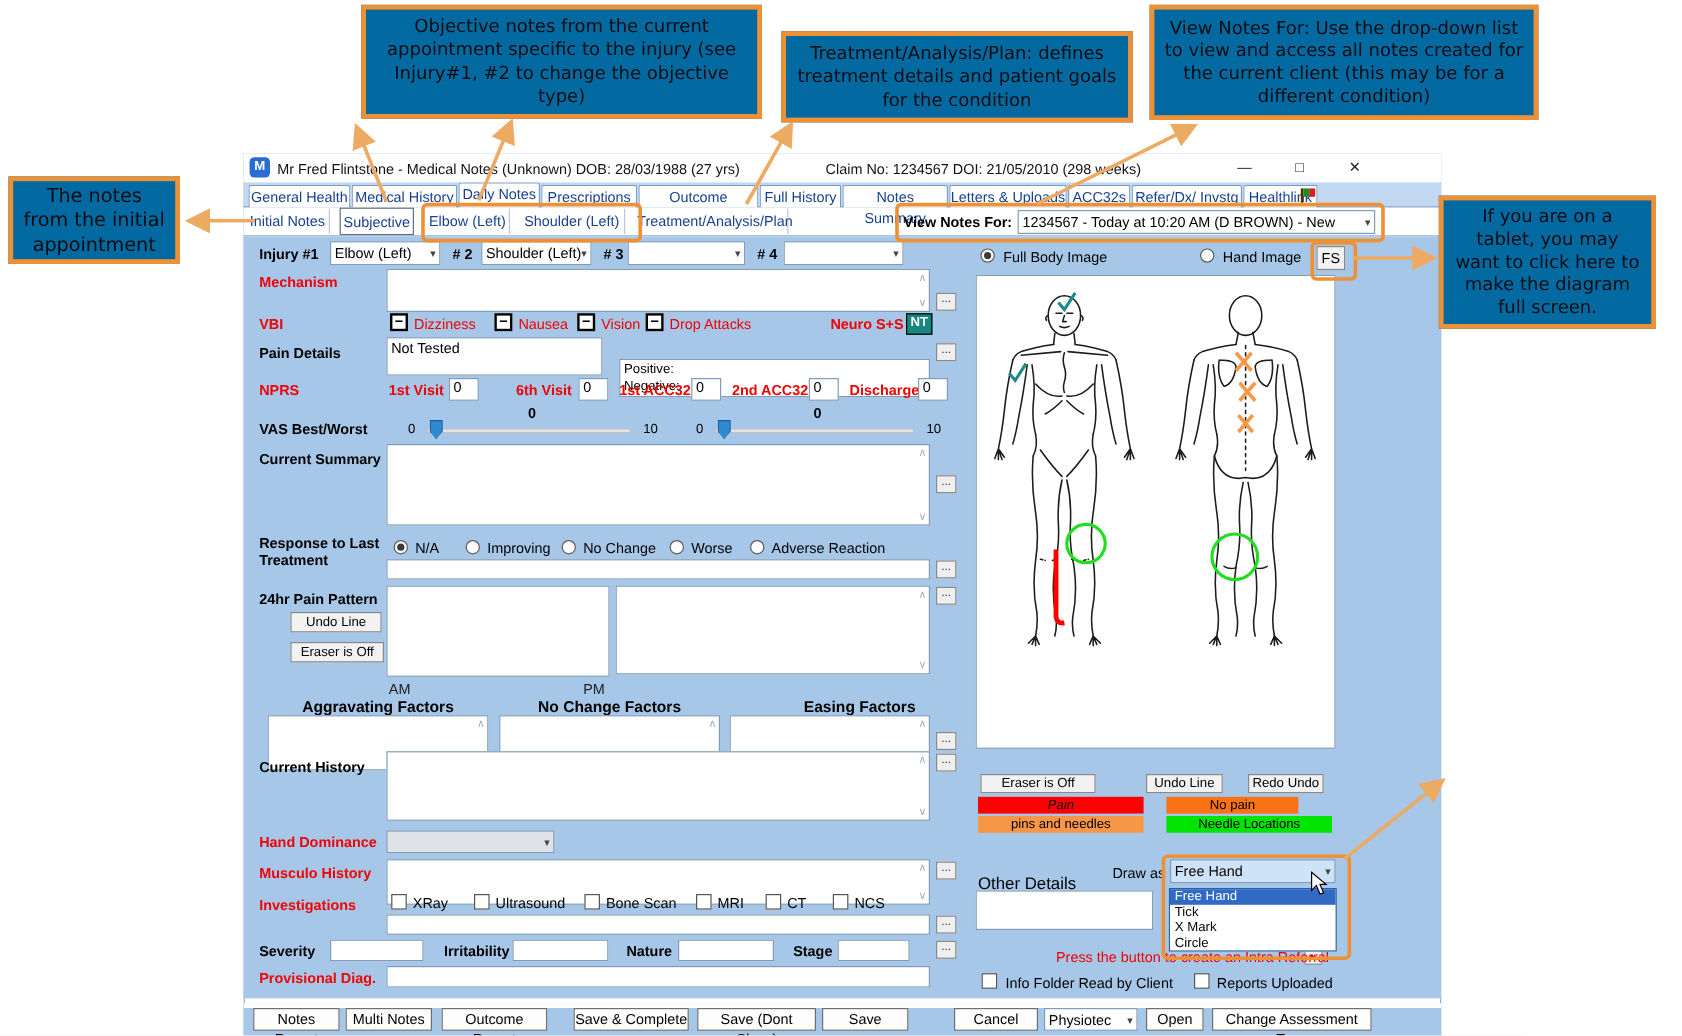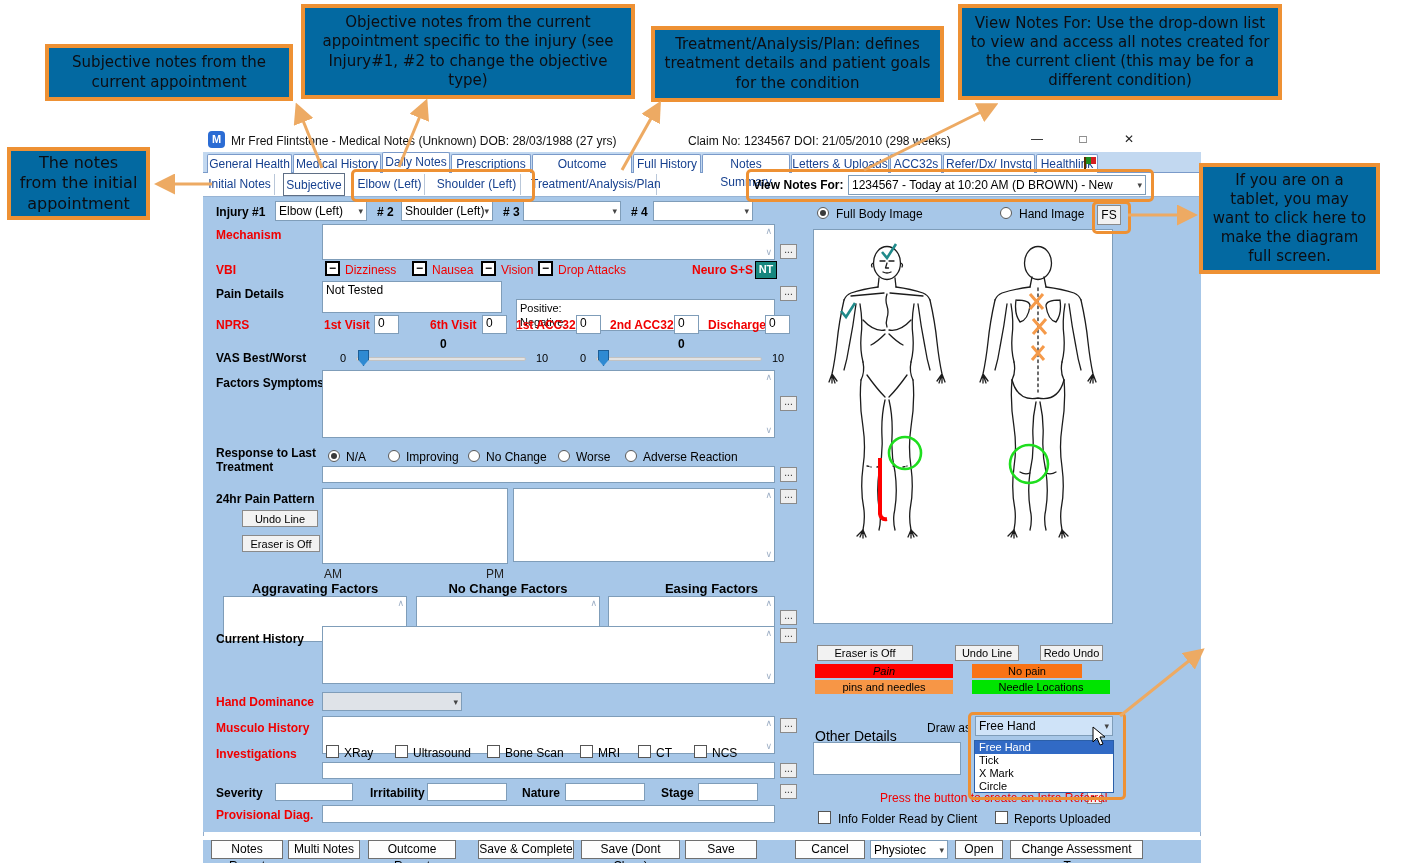--- a/index.html
+++ b/index.html
@@ -81,21 +81,20 @@
       <line x1="322" y1="168" x2="298" y2="108" marker-end="url(#ah)"></line>
       <line x1="399" y1="167" x2="425" y2="104" marker-end="url(#ah)"></line>
       <line x1="622" y1="170" x2="658" y2="106" marker-end="url(#ah)"></line>
       <line x1="864" y1="170" x2="993" y2="106" marker-end="url(#ah)"></line>
       <line x1="212" y1="184" x2="160" y2="184" marker-end="url(#ah)"></line>
       <line x1="1128" y1="215" x2="1192" y2="215" marker-end="url(#ah)"></line>
       <line x1="1120" y1="716" x2="1200" y2="652" marker-end="url(#ah)"></line>
     </g>
   </svg>
 
-  <div class="callout" style="left:45px;top:44px;width:248px;height:57px;">Subjective notes from the current appointment</div>
   <div class="callout" style="left:301px;top:4px;width:334px;height:95px;">Objective notes from the current appointment specific to the injury (see Injury#1, #2 to change the objective type)</div>
   <div class="callout" style="left:958px;top:4px;width:324px;height:96px;">View Notes For: Use the drop-down list to view and access all notes created for the current client (this may be for a different condition)</div>
   <div class="callout" style="left:651px;top:26px;width:293px;height:76px;">Treatment/Analysis/Plan: defines treatment details and patient goals for the condition</div>
   <div class="callout" style="left:7px;top:147px;width:143px;height:73px;font-size:16px;">The notes from the initial appointment</div>
   <div class="callout" style="left:1199px;top:163px;width:181px;height:111px;">If you are on a tablet, you may want to click here to make the diagram full screen.</div>
 
   <div class="winframe"></div>
   <div class="titlebar"></div>
   <div class="appicon">M</div>
   <span class="abs title-txt" style="left:231px;top:134px;z-index:3;">Mr Fred Flintstone - Medical Notes (Unknown) DOB: 28/03/1988 (27 yrs)</span>
@@ -204,21 +203,21 @@
   <span class="lblb" style="left:216px;top:351px;">VAS Best/Worst</span>
   <span class="abs" style="left:340px;top:352px;font-size:11px;z-index:5;">0</span>
   <div class="track" style="left:356px;top:357px;width:170px;"></div>
   <div class="thumb" style="left:358px;top:350px;"></div>
   <span class="abs" style="left:536px;top:352px;font-size:11px;z-index:5;">10</span>
   <span class="abs" style="left:580px;top:352px;font-size:11px;z-index:5;">0</span>
   <div class="track" style="left:596px;top:357px;width:166px;"></div>
   <div class="thumb" style="left:598px;top:350px;"></div>
   <span class="abs" style="left:772px;top:352px;font-size:11px;z-index:5;">10</span>
 
-  <span class="lblb" style="left:216px;top:376px;">Factors Symptoms</span>
+  <span class="lblb" style="left:216px;top:376px;">Current Summary</span>
   <div class="box ta" style="left:322px;top:370px;width:453px;height:68px;">
     <span class="sarr up">∧</span>
     <span class="sarr dn">∨</span>
   </div>
   <div class="dots" style="left:780px;top:396px;">...</div>
 
   <span class="lblb" style="left:216px;top:446px;width:104px;line-height:14px;">Response to Last Treatment</span>
   <span class="radio sel2" style="left:328px;top:450px;"></span>
   <span class="abs" style="left:346px;top:450px;font-size:12px;z-index:5;">N/A</span>
   <span class="radio" style="left:388px;top:450px;"></span>
@@ -239,21 +238,21 @@
   <div class="box ta" style="left:513px;top:488px;width:262px;height:74px;">
     <span class="sarr up">∧</span>
     <span class="sarr dn">∨</span>
   </div>
   <div class="dots" style="left:780px;top:489px;">...</div>
   <span class="abs" style="left:324px;top:567px;font-size:12px;color:#222;z-index:5;">AM</span>
   <span class="abs" style="left:486px;top:567px;font-size:12px;color:#222;z-index:5;">PM</span>
 
   <span class="lblb" style="left:223px;top:581px;width:184px;text-align:center;font-size:13px;">Aggravating Factors</span>
   <span class="lblb" style="left:416px;top:581px;width:184px;text-align:center;font-size:13px;">No Change Factors</span>
-  <span class="lblb" style="left:620px;top:581px;width:183px;text-align:center;font-size:13px;">Easing Factors</span>
+  <span class="lblb" style="left:580px;top:581px;width:183px;text-align:right;font-size:13px;">Easing Factors</span>
   <div class="box ta" style="left:223px;top:596px;width:184px;height:46px;">
     <span class="sarr up">∧</span>
     <span class="sarr dn">∨</span>
   </div>
   <div class="box ta" style="left:416px;top:596px;width:184px;height:46px;">
     <span class="sarr up">∧</span>
     <span class="sarr dn">∨</span>
   </div>
   <div class="box ta" style="left:608px;top:596px;width:167px;height:46px;">
     <span class="sarr up">∧</span>

